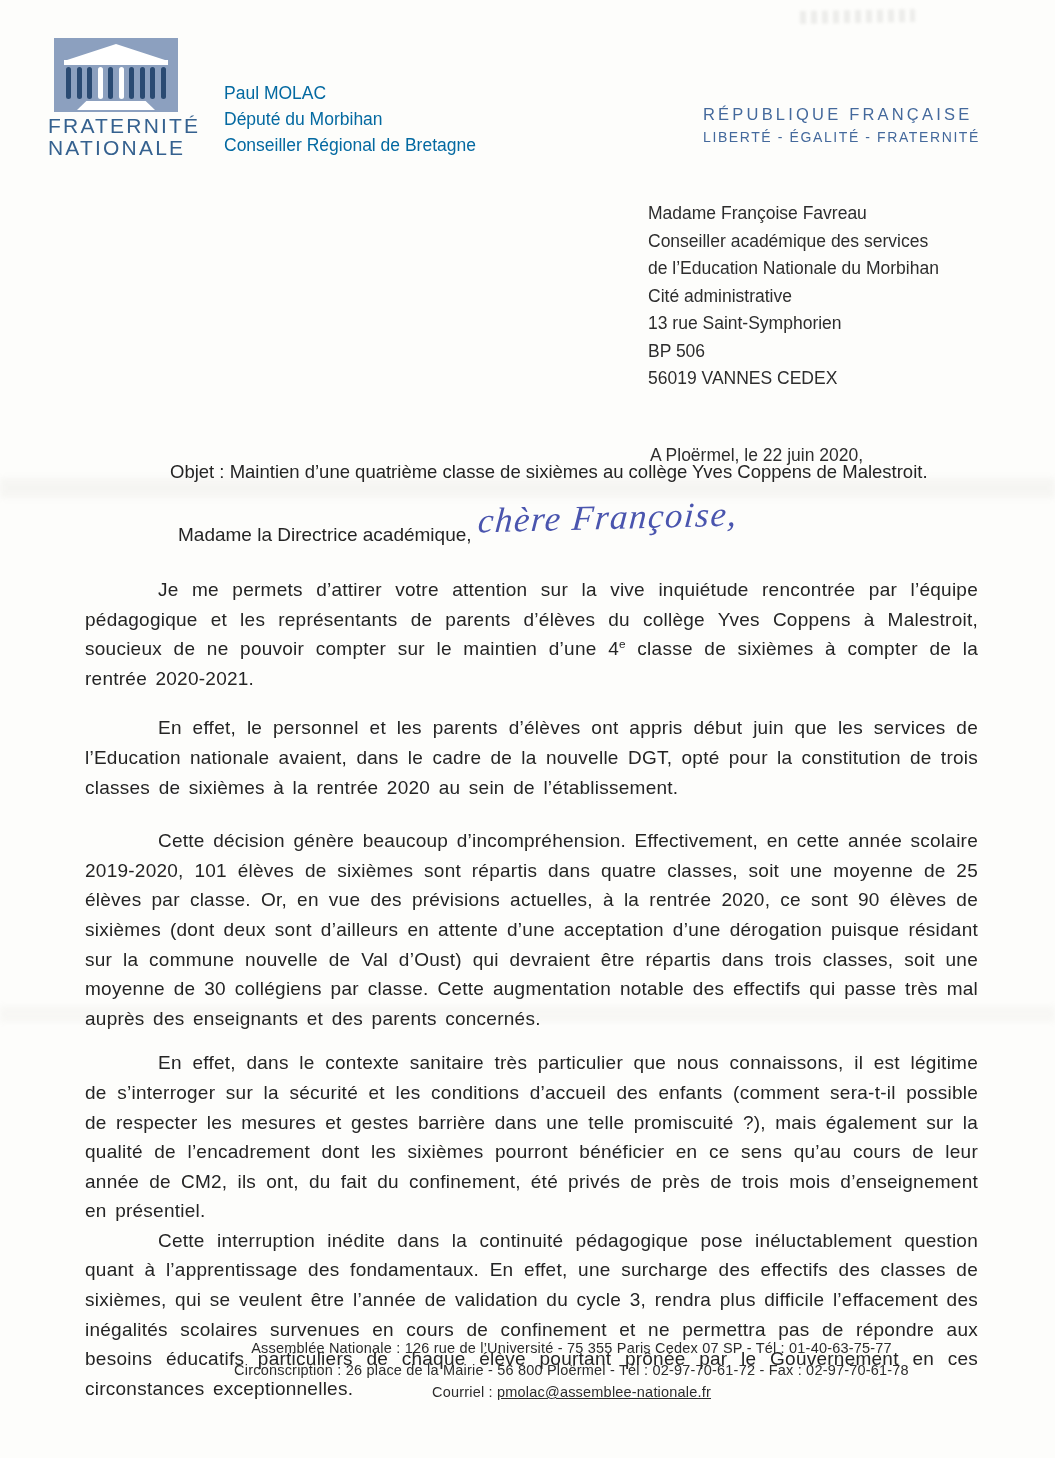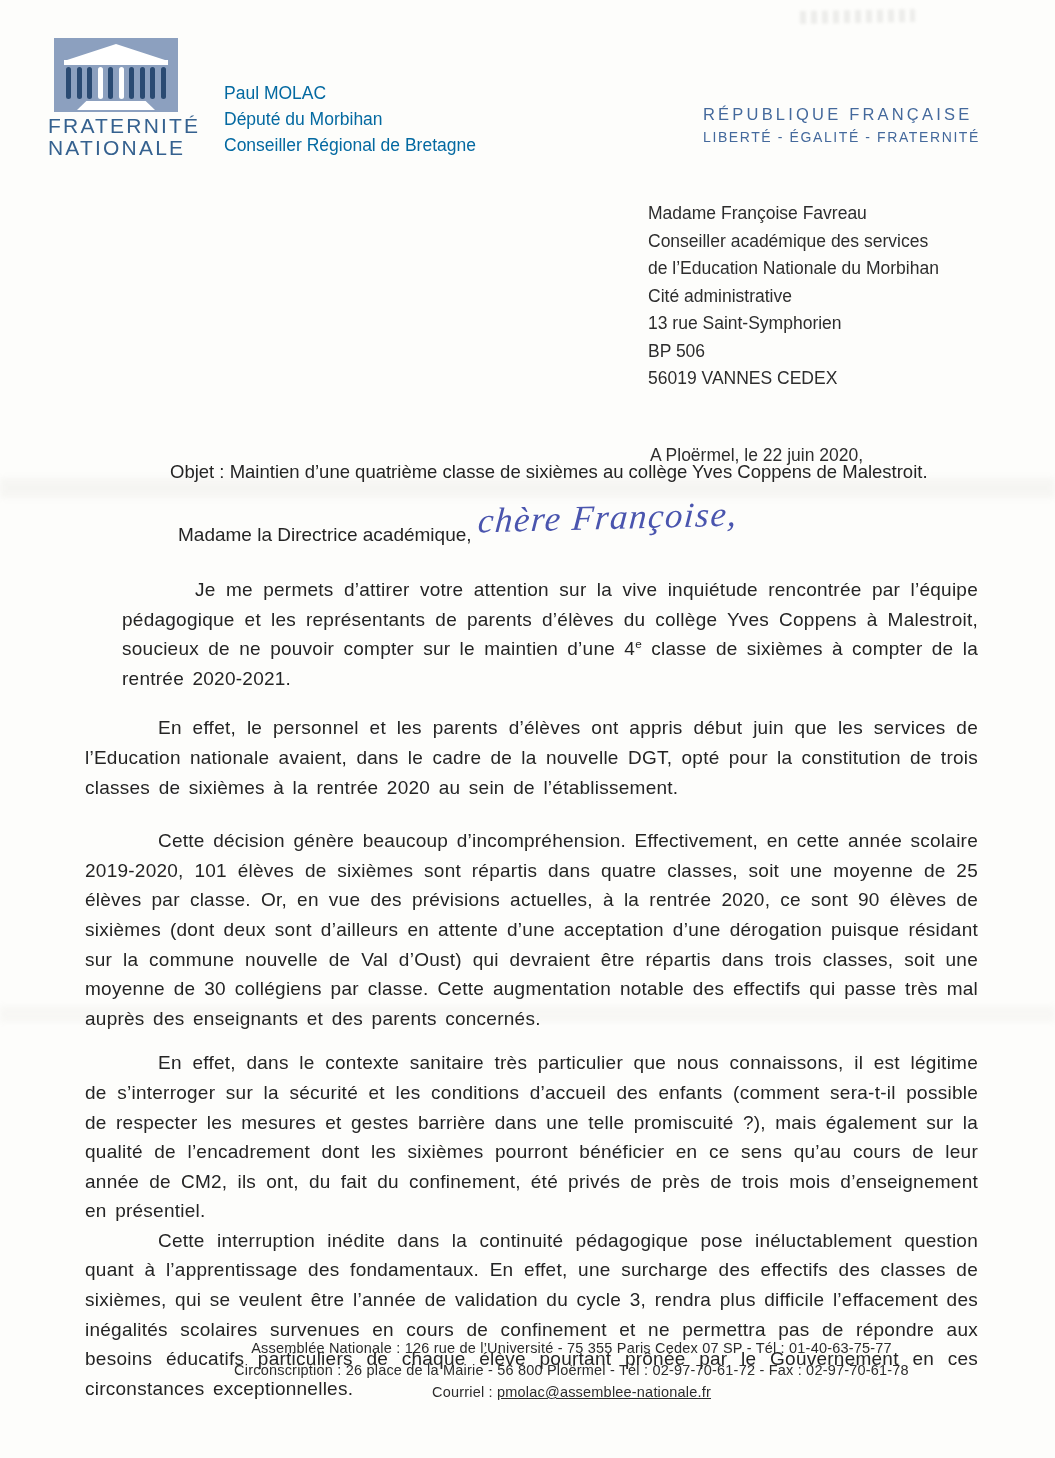--- a/index.html
+++ b/index.html
@@ -52,21 +52,21 @@
   .handwriting{position:absolute;left:478px;top:498px;
     font-family:"Liberation Serif", serif;font-style:italic;
     font-size:35px;color:#4A55AE;letter-spacing:1.5px;
     transform:rotate(-1.5deg) skewX(-6deg);white-space:nowrap;}
 
   
   .body-text{position:absolute;left:85px;top:575px;width:893px;
     font-size:19px;line-height:29.6px;text-align:justify;
     letter-spacing:.25px;word-spacing:3px;color:#242424;}
   .para{margin:0;text-indent:73px;}
-  .p1{margin-bottom:20px;margin-left:37px;}
+  .p1{margin-bottom:20px;}
   .p2{margin-bottom:24px;}
   .p3{margin-bottom:15px;}
   .p4{}
   .para sup{font-size:.62em;line-height:0;}
 
   
   .letter-footer{position:absolute;left:0;top:1337px;width:100%;text-align:center;
     font-size:14.5px;line-height:22px;color:#2b2b2b;letter-spacing:.2px;padding-left:44px;}
   .email{color:#2b2b2b;text-decoration:underline;cursor:pointer;}
 </style>

